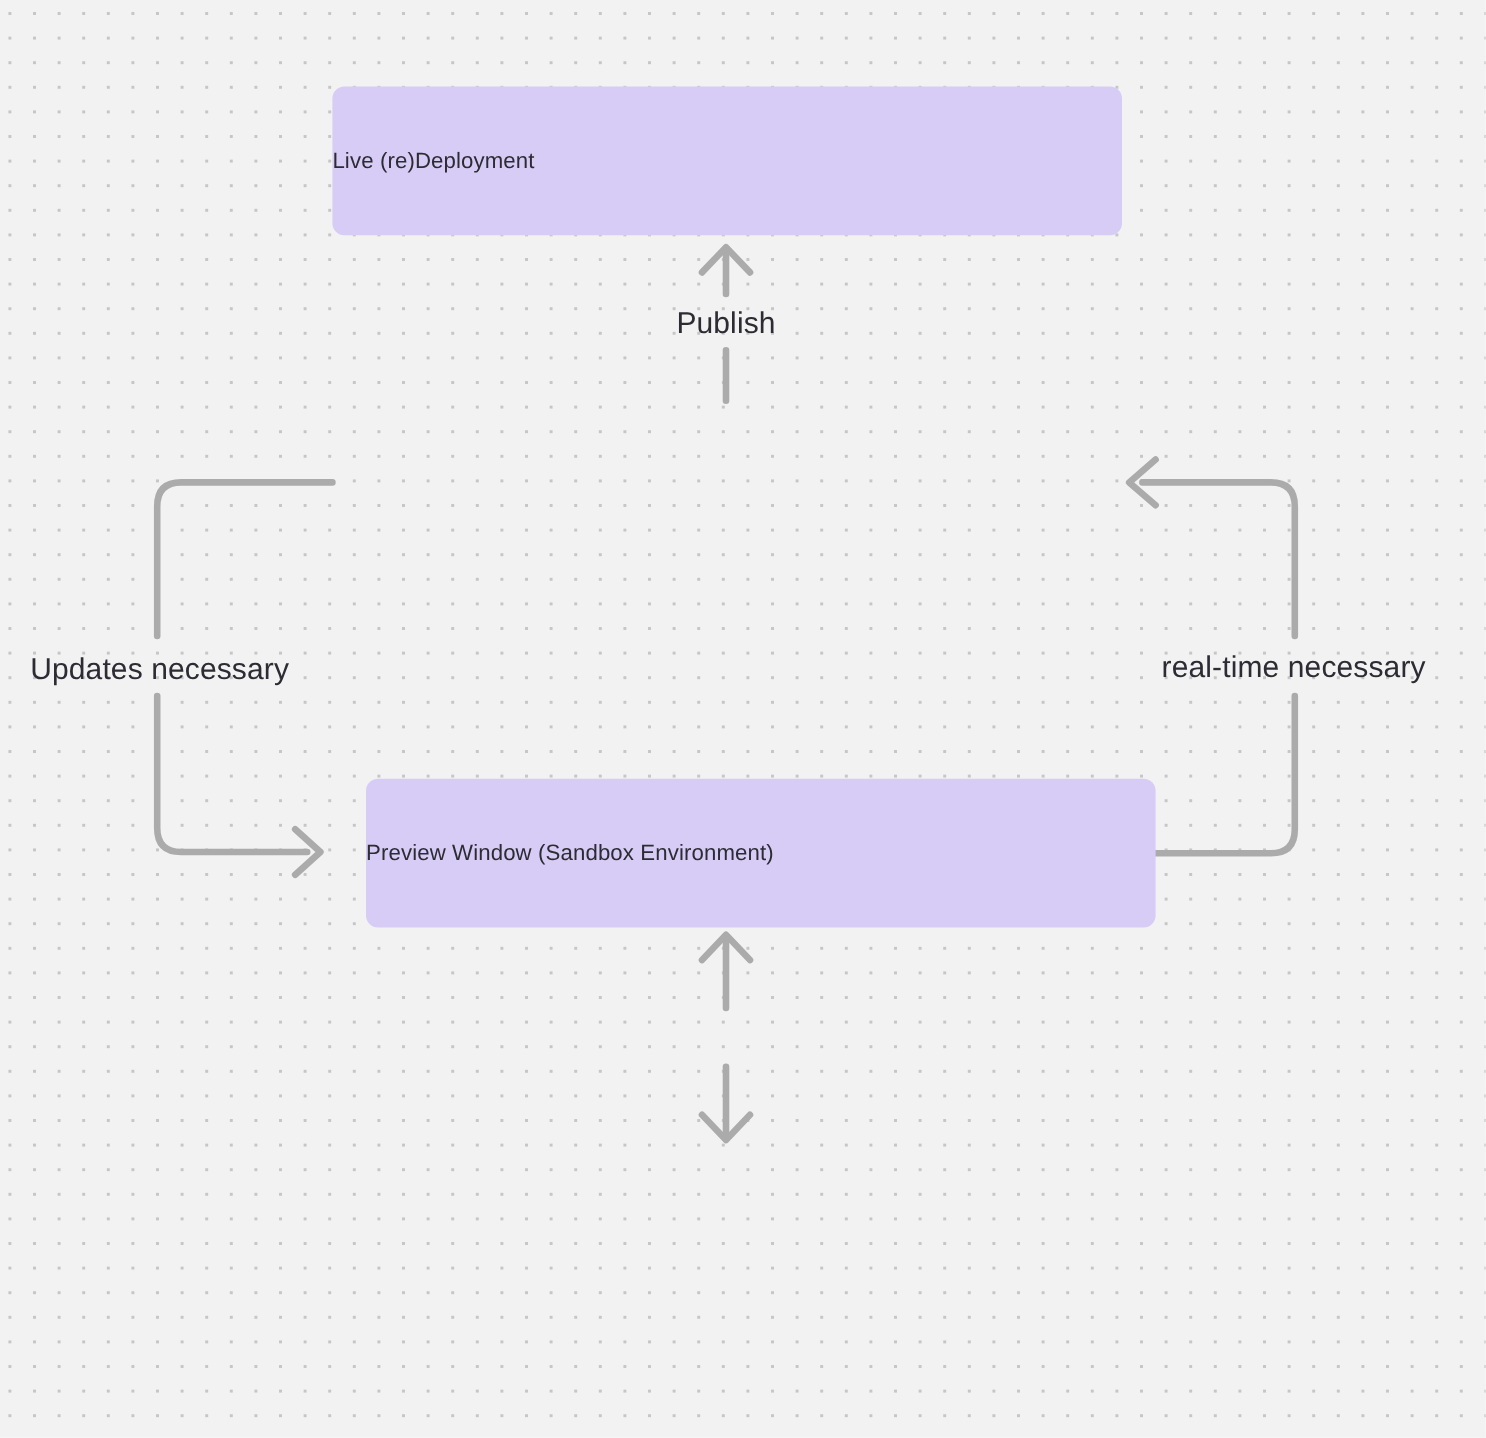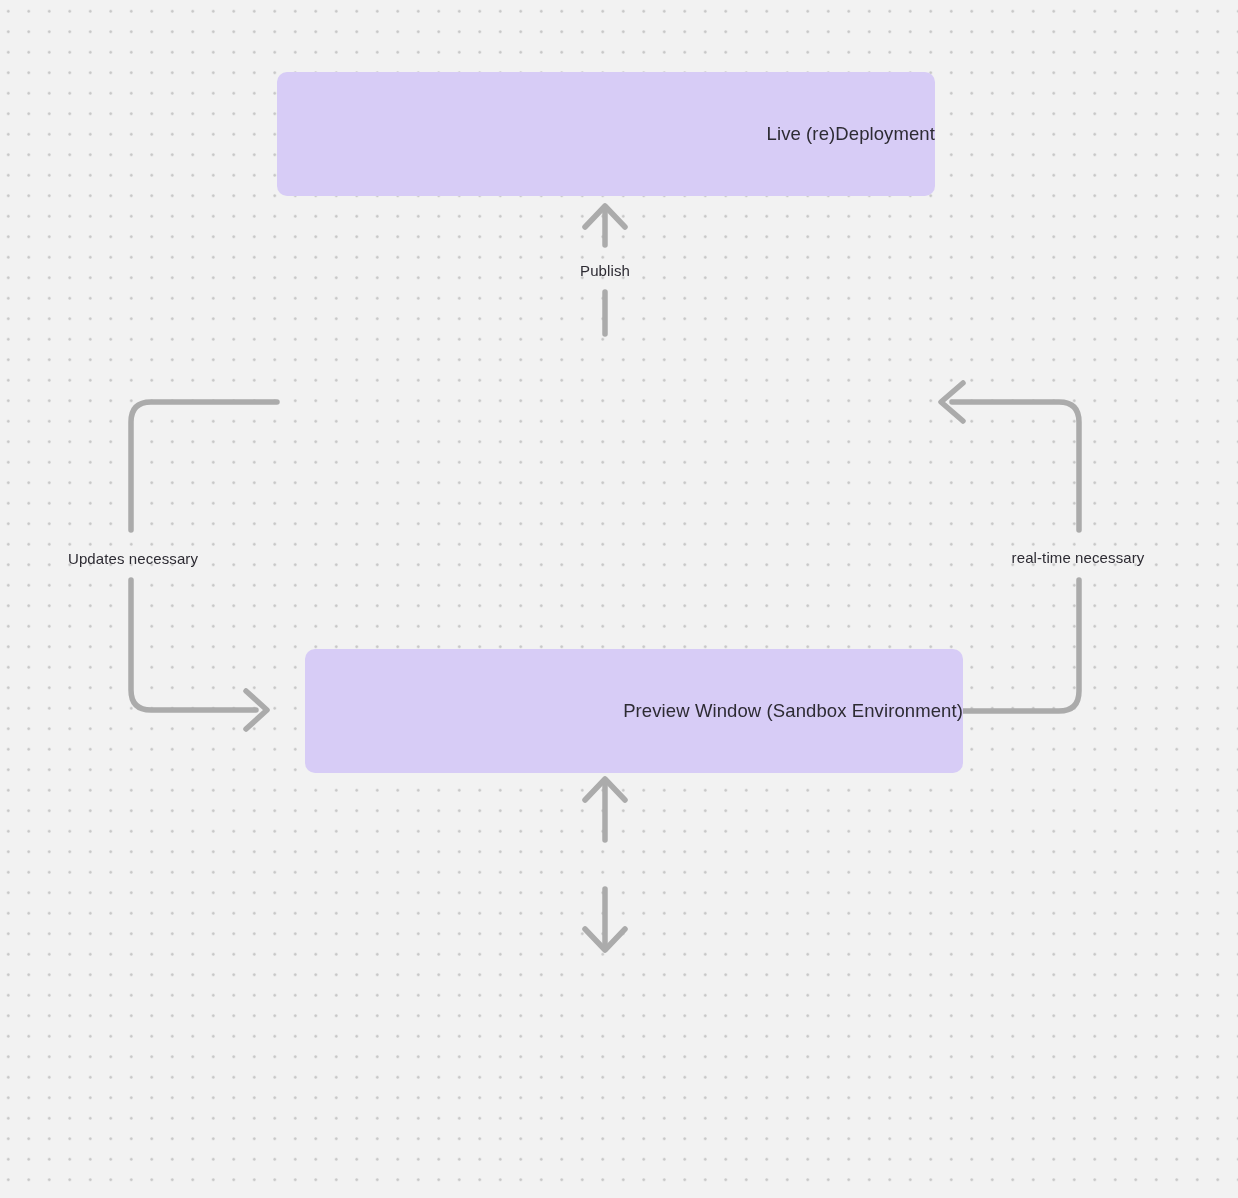--- a/index.html
+++ b/index.html
@@ -19,21 +19,21 @@
   }
   .node {
     position: absolute;
     left: 277px;
     width: 658px;
     height: 124px;
     background: #d7ccf6;
     border-radius: 10px;
     display: flex;
     align-items: center;
-    justify-content: flex-end;
+    justify-content: flex-start;
     color: #2d2b33;
     font-size: 18.5px;
     letter-spacing: 0.1px;
     text-align: center;
   }
   .node-live     { top: 72px; }
   .node-user     { top: 340px; }
   .node-preview  { top: 649px; margin-left: 28px; }
   .node-dev      { top: 958px; }
   .edges {
@@ -48,21 +48,21 @@
     stroke: #ababab;
     stroke-width: 5.5;
     stroke-linecap: round;
     stroke-linejoin: round;
   }
   .edge-label {
     position: absolute;
     transform: translate(-50%, -50%);
     white-space: nowrap;
     color: #2d2b33;
-    font-size: 15px;
+    font-size: 25px;
     letter-spacing: 0.1px;
   }
   .label-publish  { left: 605px;  top: 270px; }
   .label-updates  { left: 133px;  top: 558px; }
   .label-feedback { left: 1078px; top: 557px; }
   .label-spunup   { left: 605px;  top: 866px; }
 </style>
 </head>
 <body>
 

